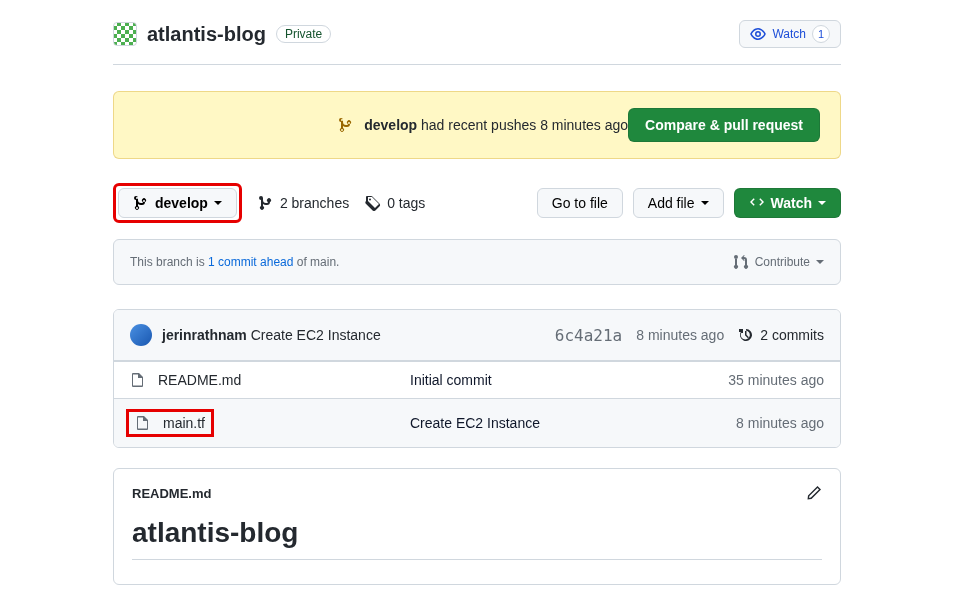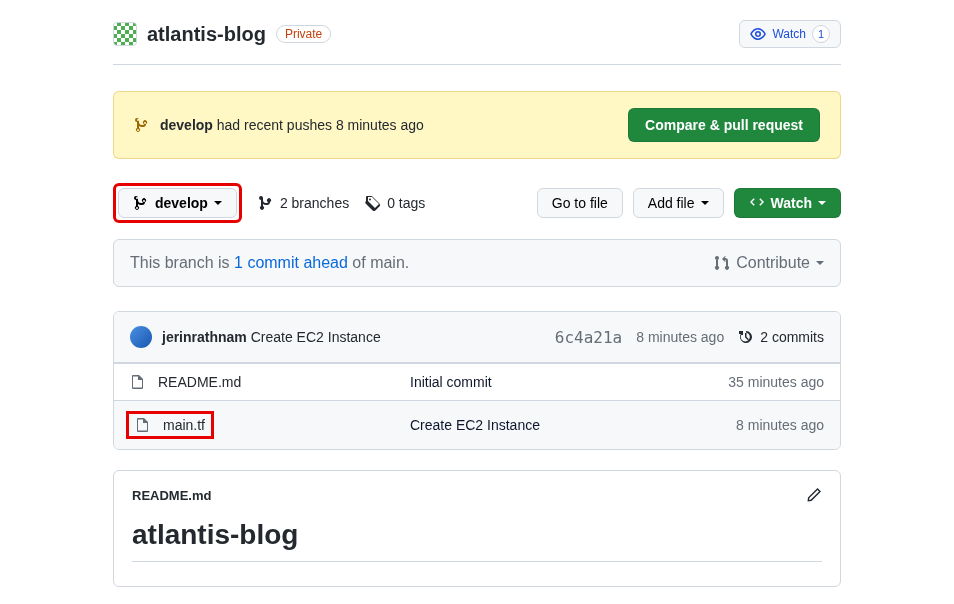--- a/index.html
+++ b/index.html
@@ -2,38 +2,38 @@
 <html><head>
   <meta charset="utf-8">
   <style>
     * { box-sizing: border-box; margin: 0; padding: 0; }
     body { font-family: -apple-system, BlinkMacSystemFont, "Segoe UI", Helvetica, Arial, sans-serif; color: #24292f; background: #fff; font-size: 14px; }
     .container { width: 828px; margin: 0 auto; padding: 0 50px; }
     .header-row { display: flex; align-items: center; justify-content: space-between; padding: 20px 0 16px; border-bottom: 1px solid #d0d7de; }
     .title-group { display: flex; align-items: center; gap: 10px; }
     .repo-avatar { width: 24px; height: 24px; border: 1px solid #d0d7de; border-radius: 4px; background: repeating-conic-gradient(#4caf50 0 25%, #fff 0 50%) 50% / 8px 8px; }
     .repo-name { font-size: 20px; font-weight: 600; color: #24292f; }
-    .visibility-badge { font-size: 12px; font-weight: 500; color: #c2410c; border: 1px solid #d0d7de; border-radius: 2em; padding: 1px 8px; }
+    .visibility-badge { font-size: 12px; font-weight: 500; color: #14532d; border: 1px solid #d0d7de; border-radius: 2em; padding: 1px 8px; }
     .watch-btn { display: flex; align-items: center; gap: 6px; font-size: 12px; font-weight: 500; border: 1px solid #d0d7de; border-radius: 6px; padding: 4px 10px; color: #1d4ed8; background: #f6f8fa; cursor: pointer; }
     .count-badge { font-size: 11px; background: #fff; border: 1px solid #d0d7de; border-radius: 50%; width: 18px; height: 18px; display: inline-flex; align-items: center; justify-content: center; }
     .icon { display: inline-flex; }
-    .banner { margin-top: 26px; display: flex; align-items: center; justify-content: space-between; background: #fff8c5; border: 1px solid #d4a72c66; border-radius: 6px; padding: 16px 20px; }
+    .banner { margin-top: 26px; display: flex; align-items: center; justify-content: flex-end; background: #fff8c5; border: 1px solid #d4a72c66; border-radius: 6px; padding: 16px 20px; }
     .banner-msg { display: flex; align-items: center; gap: 10px; color: #24292f; }
     .banner-msg b { font-weight: 600; }
     .btn-primary { background: #1f883d; color: #fff; border: 1px solid rgba(27,31,36,.15); border-radius: 6px; font-weight: 600; font-size: 14px; padding: 8px 16px; cursor: pointer; }
     .toolbar { margin-top: 24px; display: flex; align-items: center; justify-content: space-between; }
     .toolbar-left { display: flex; align-items: center; gap: 16px; }
     .branch-btn { display: flex; align-items: center; gap: 6px; border: 1px solid #d0d7de; border-radius: 6px; background: #f6f8fa; font-size: 14px; font-weight: 600; padding: 6px 14px; cursor: pointer; }
     .highlight-box { border: 3px solid #e60000; border-radius: 6px; padding: 2px; }
     .meta { display: flex; align-items: flex-end; gap: 6px; font-size: 14px; color: #24292f; }
     .meta-group { display: flex; gap: 16px; }
     .toolbar-right { display: flex; align-items: center; gap: 10px; }
     .btn-default { display: flex; align-items: center; gap: 6px; border: 1px solid #d0d7de; border-radius: 6px; background: #f6f8fa; font-size: 14px; font-weight: 500; padding: 6px 14px; cursor: pointer; }
     .btn-code { background: #1f883d; color: #fff; border: 1px solid rgba(27,31,36,.15); font-weight: 600; }
-    .compare-box { margin-top: 16px; display: flex; align-items: center; justify-content: space-between; border: 1px solid #d0d7de; border-radius: 6px; padding: 14px 16px; background: #f6f8fa; color: #656d76; font-size: 16px; }
+    .compare-box { margin-top: 16px; display: flex; align-items: center; justify-content: space-between; border: 1px solid #d0d7de; border-radius: 6px; padding: 14px 16px; background: #f6f8fa; color: #656d76; font-size: 12px; }
     .compare-box a { color: #0969da; text-decoration: none; }
     .contribute { display: flex; align-items: center; gap: 6px; font-weight: 500; cursor: pointer; }
     .filebox { margin-top: 24px; border: 1px solid #d0d7de; border-radius: 6px; overflow: hidden; }
     .filebox-head { display: flex; align-items: center; justify-content: space-between; background: #f6f8fa; padding: 14px 16px; border-bottom: 1px solid #d0d7de; }
     .avatar-user { width: 22px; height: 22px; border-radius: 50%; background: linear-gradient(135deg,#4a90e2,#1957b0); display: inline-block; }
     .head-left { display: flex; align-items: center; gap: 10px; }
     .head-left b { font-weight: 600; }
     .head-right { display: flex; align-items: center; gap: 14px; color: #656d76; font-size: 14px; }
     .sha { color: #656d76; font-family: ui-monospace, SFMono-Regular, Menlo, monospace; font-size: 16px; }
     .file-row { display: flex; align-items: center; padding: 10px 16px; border-top: 1px solid #d0d7de; font-size: 14px; }

